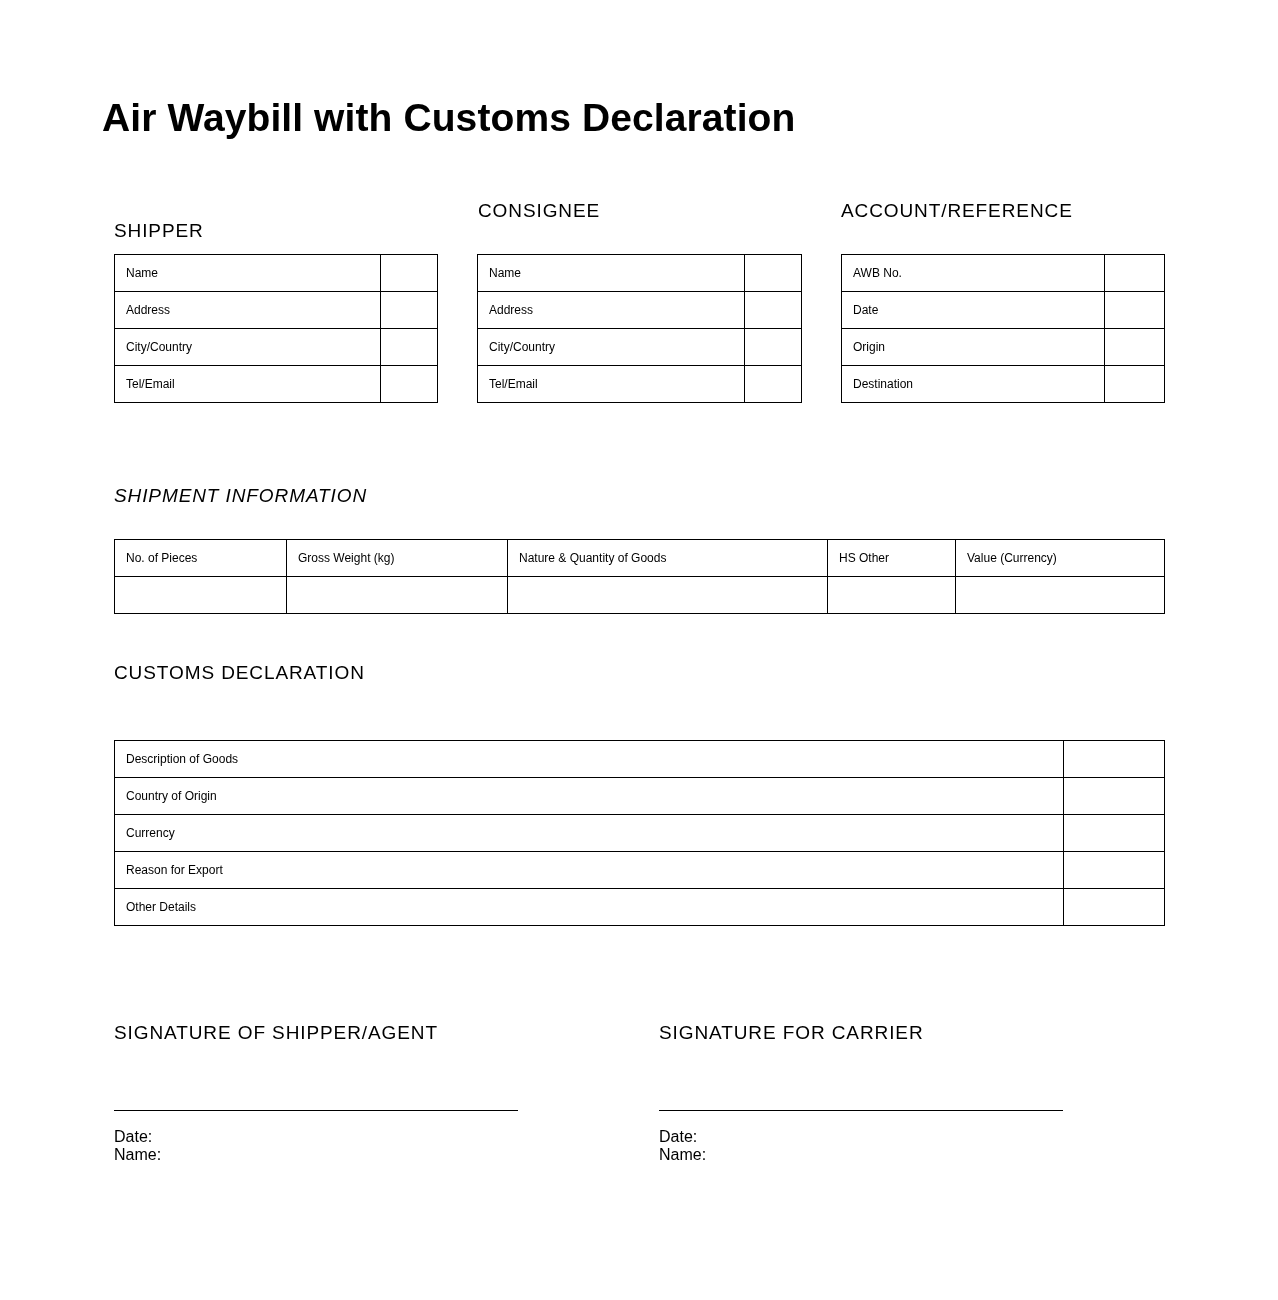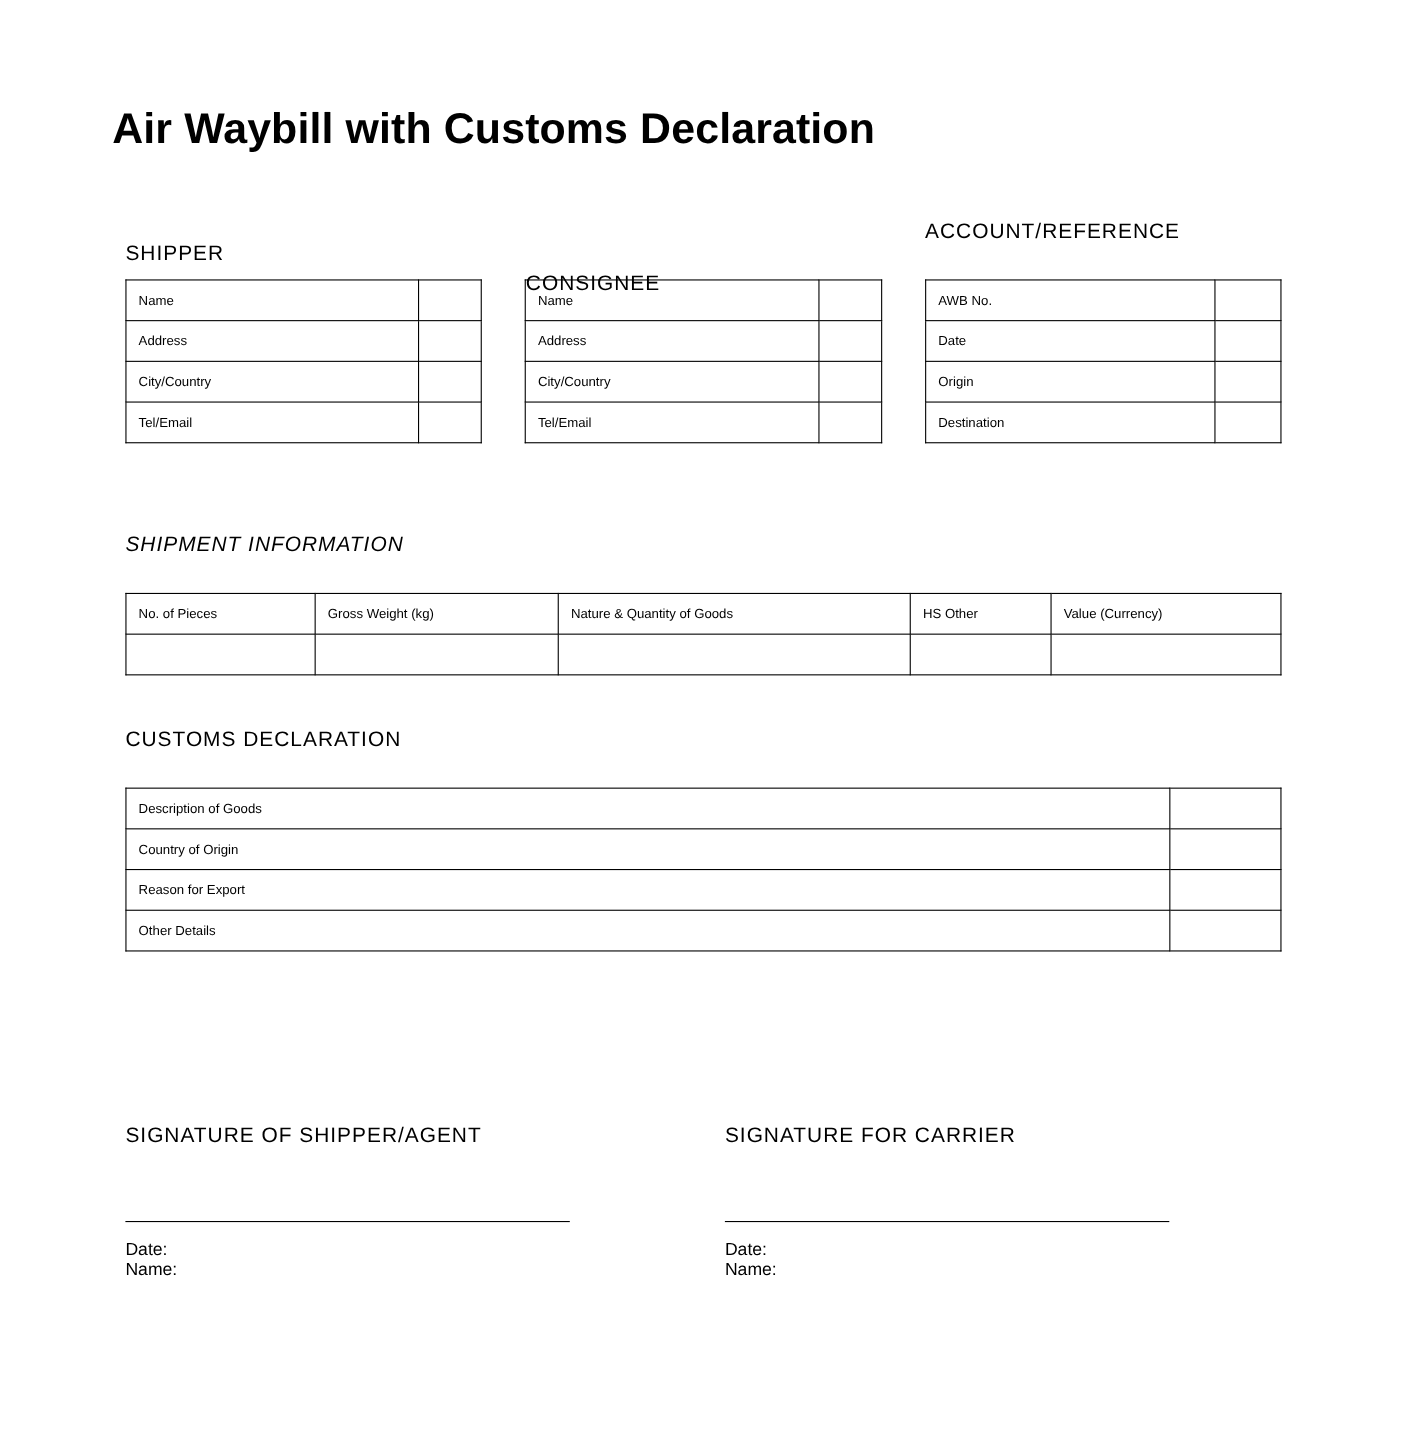--- a/index.html
+++ b/index.html
@@ -36,21 +36,21 @@
     <td>City/Country</td>
     <td class="value"></td>
   </tr>
   <tr>
     <td>Tel/Email</td>
     <td class="value"></td>
   </tr>
 </tbody>
   </table>
 
-<h2 class="section-heading" style="left:478px; top:200px;margin-top:48px;">CONSIGNEE</h2>
+<h2 class="section-heading" style="left:478px; top:200px;">CONSIGNEE</h2>
 <table class="grid" style="left:477px; top:254px; width:324px;">
   <colgroup>
       <col style="width:267px">
       <col style="width:57px">
     </colgroup>
   <tbody>
       <tr>
     <td>Name</td>
     <td class="value"></td>
   </tr>
@@ -116,32 +116,36 @@
     <td class="value"></td>
     <td class="value"></td>
     <td class="value"></td>
     <td class="value"></td>
     <td class="value"></td>
   </tr>
 </tbody>
   </table>
 
 <h2 class="section-heading" style="left:114px; top:662px;">CUSTOMS DECLARATION</h2>
-<table class="grid" style="left:114px; top:716px; width:1050px;">
+<table class="grid" style="left:114px; top:740px; width:1050px;">
   <colgroup>
       <col style="width:949px">
       <col style="width:101px">
     </colgroup>
   <tbody>
       <tr>
     <td>Description of Goods</td>
     <td class="value"></td>
   </tr>
   <tr>
     <td>Country of Origin</td>
+    <td class="value"></td>
+  </tr>
+  <tr>
+    <td>Currency</td>
     <td class="value"></td>
   </tr>
   <tr>
     <td>Reason for Export</td>
     <td class="value"></td>
   </tr>
   <tr>
     <td>Other Details</td>
     <td class="value"></td>
   </tr>

